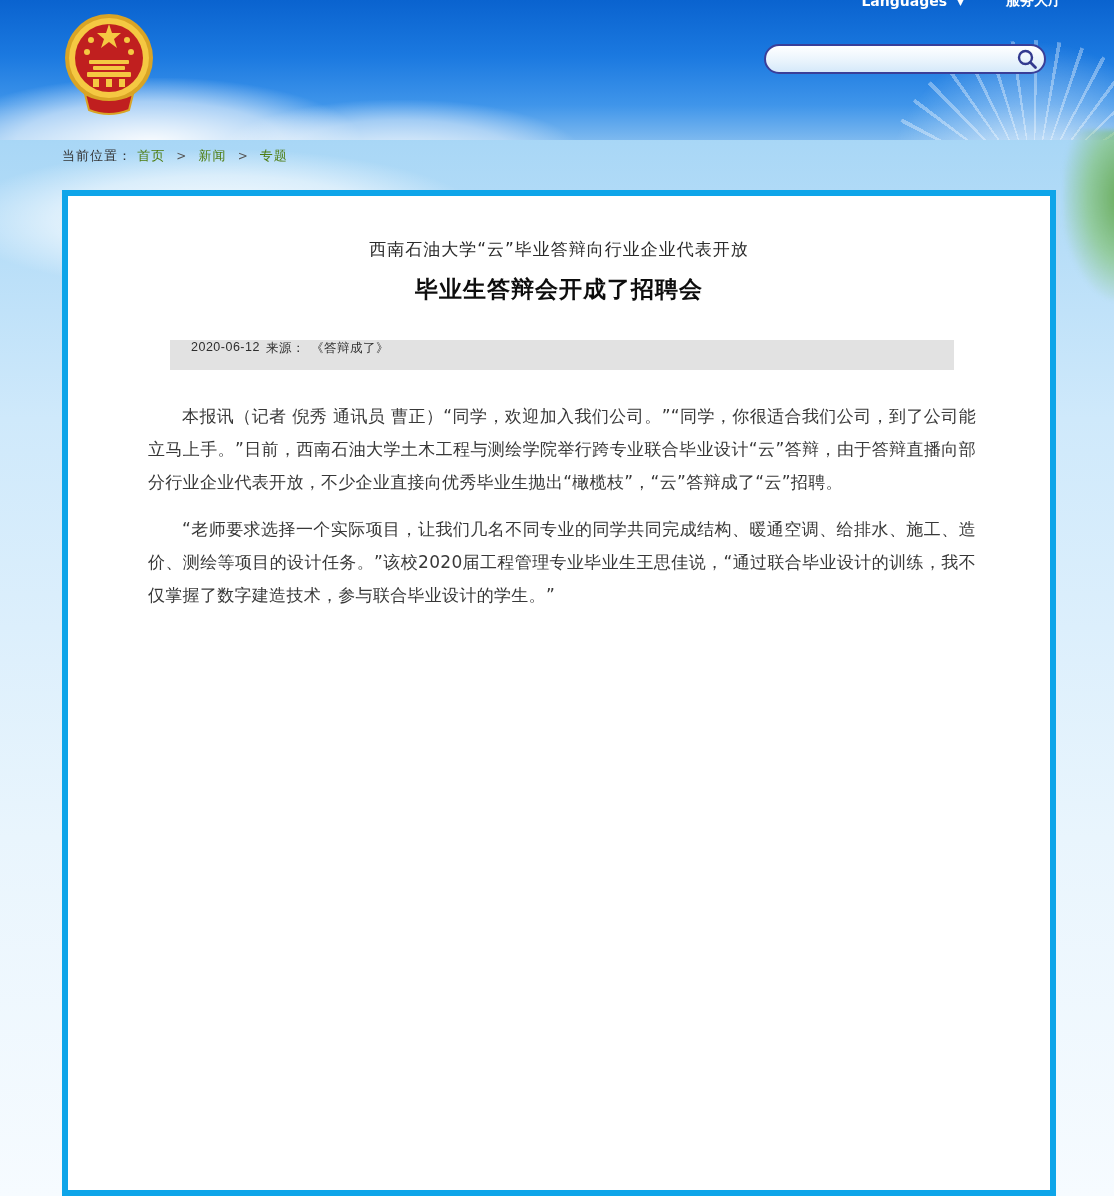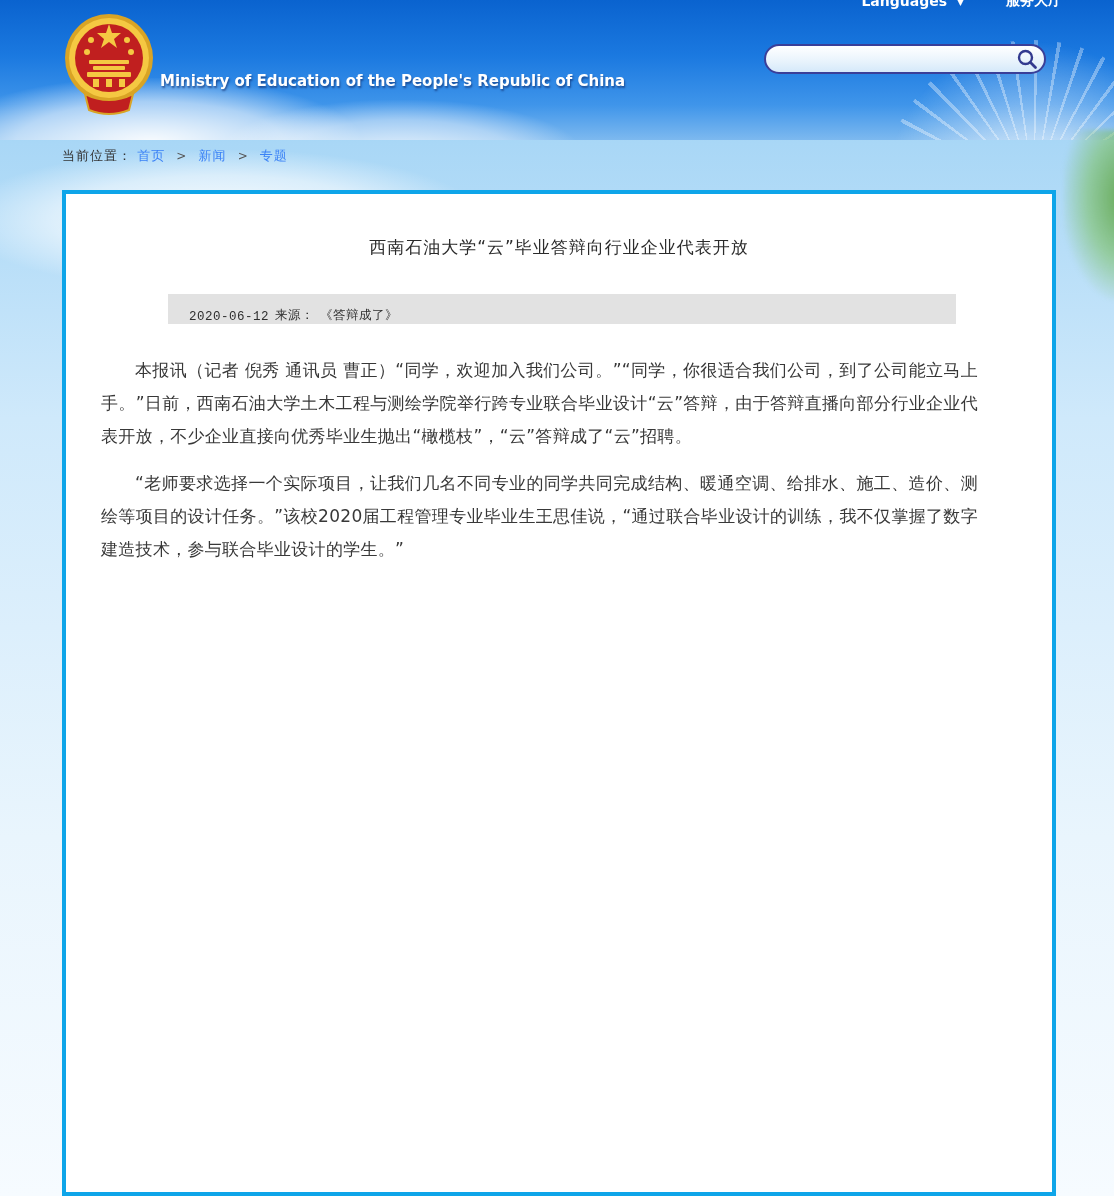--- a/index.html
+++ b/index.html
@@ -72,45 +72,45 @@
   .search-btn {
     border: none; background: transparent; cursor: pointer;
     width: 34px; height: 26px; display: flex; align-items: center; justify-content: center;
   }
 
   
   .breadcrumb {
     position: absolute; left: 62px; top: 147px;
     font-size: 13px; color: #333; letter-spacing: 1px;
   }
-  .breadcrumb a { color: #3b82f6; text-decoration: none; cursor: pointer; }
+  .breadcrumb a { color: #4d7c0f; text-decoration: none; cursor: pointer; }
   .breadcrumb .bsep { color: #555; margin: 0 6px; font-size: 12px; }
 
   
   .content-box {
     position: absolute; left: 62px; top: 190px; width: 994px; height: 1006px;
-    background: #ffffff; border: 4px solid #0ea5e9; overflow: hidden;
+    background: #ffffff; border: 6px solid #0ea5e9; overflow: hidden;
   }
   .article-subtitle {
     margin-top: 42px; text-align: center;
     font-size: 17px; color: #2b2b2b; font-weight: 500; letter-spacing: 1px;
   }
   .article-title {
     margin-top: 13px; text-align: center;
     font-size: 23px; color: #0d0d0d; font-weight: bold; letter-spacing: 1px;
   }
   .date-bar {
     margin: 35px 96px 0 102px; height: 30px;
-    background: #e2e2e2; display: flex; align-items: flex-end;
+    background: #e2e2e2; display: flex; align-items: flex-start;
     padding-left: 21px;
-    font-family: Liberation Mono, monospace;
+    font-family: Liberation Sans, sans-serif;
     font-size: 12.5px; color: #2e2e2e; letter-spacing: 0.5px;
   }
   .date-bar span { margin-right: 6px; }
-  .article-body { padding: 30px 74px 0 35px; }
+  .article-body { padding: 30px 74px 0 80px; }
   .article-body p {
     font-size: 17px; line-height: 33px; color: #383838;
     text-indent: 2em; margin-bottom: 14px; text-align: justify;
     letter-spacing: 0.3px;
   }
 </style>
 </head>
 <body>
 
 <div class="banner">
@@ -129,21 +129,20 @@
     <circle cx="68" cy="42" r="3" fill="#f5c842"></circle>
     <rect x="26" y="50" width="40" height="4" rx="1" fill="#f5c842"></rect>
     <rect x="30" y="56" width="32" height="4" rx="1" fill="#f5c842"></rect>
     <rect x="24" y="62" width="44" height="5" rx="1" fill="#f5c842"></rect>
     <rect x="30" y="69" width="6" height="8" fill="#f5c842"></rect>
     <rect x="43" y="69" width="6" height="8" fill="#f5c842"></rect>
     <rect x="56" y="69" width="6" height="8" fill="#f5c842"></rect>
     <path d="M22 84 Q46 96 70 84 L66 100 Q46 108 26 100 Z" fill="#c01f1f" stroke="#d9a425" stroke-width="2"></path>
   </svg>
 
-  <div class="site-subtitle">Ministry of Education of the People's Republic of China</div>
 
   <div class="topnav">
     <span style="cursor:pointer;">Languages</span>
     <span class="caret">▼</span>
     <span class="sep"></span>
     <span style="cursor:pointer;">服务大厅</span>
   </div>
 
   <div class="searchbox">
     <input type="text" placeholder="" style="">
@@ -163,20 +162,21 @@
   <span>当前位置：</span>
   <a>首页</a>
   <span class="bsep">&gt;</span>
   <a>新闻</a>
   <span class="bsep">&gt;</span>
   <a>专题</a>
 </div>
 
 <div class="content-box">
   <div class="article-subtitle">西南石油大学“云”毕业答辩向行业企业代表开放</div>
+  <h1 class="article-title">毕业生答辩会开成了招聘会</h1>
 
   <div class="date-bar">
     <span>2020-06-12</span>
     <span>来源：</span>
     <span>《答辩成了》</span>
   </div>
 
   <div class="article-body">
     <p>本报讯（记者 倪秀 通讯员 曹正）“同学，欢迎加入我们公司。”“同学，你很适合我们公司，到了公司能立马上手。”日前，西南石油大学土木工程与测绘学院举行跨专业联合毕业设计“云”答辩，由于答辩直播向部分行业企业代表开放，不少企业直接向优秀毕业生抛出“橄榄枝”，“云”答辩成了“云”招聘。</p>
     <p>“老师要求选择一个实际项目，让我们几名不同专业的同学共同完成结构、暖通空调、给排水、施工、造价、测绘等项目的设计任务。”该校2020届工程管理专业毕业生王思佳说，“通过联合毕业设计的训练，我不仅掌握了数字建造技术，参与联合毕业设计的学生。”</p>

